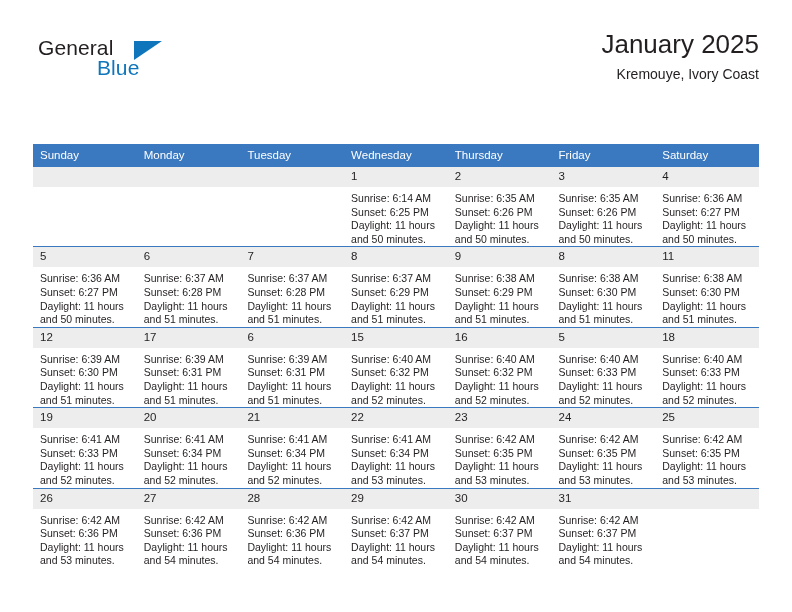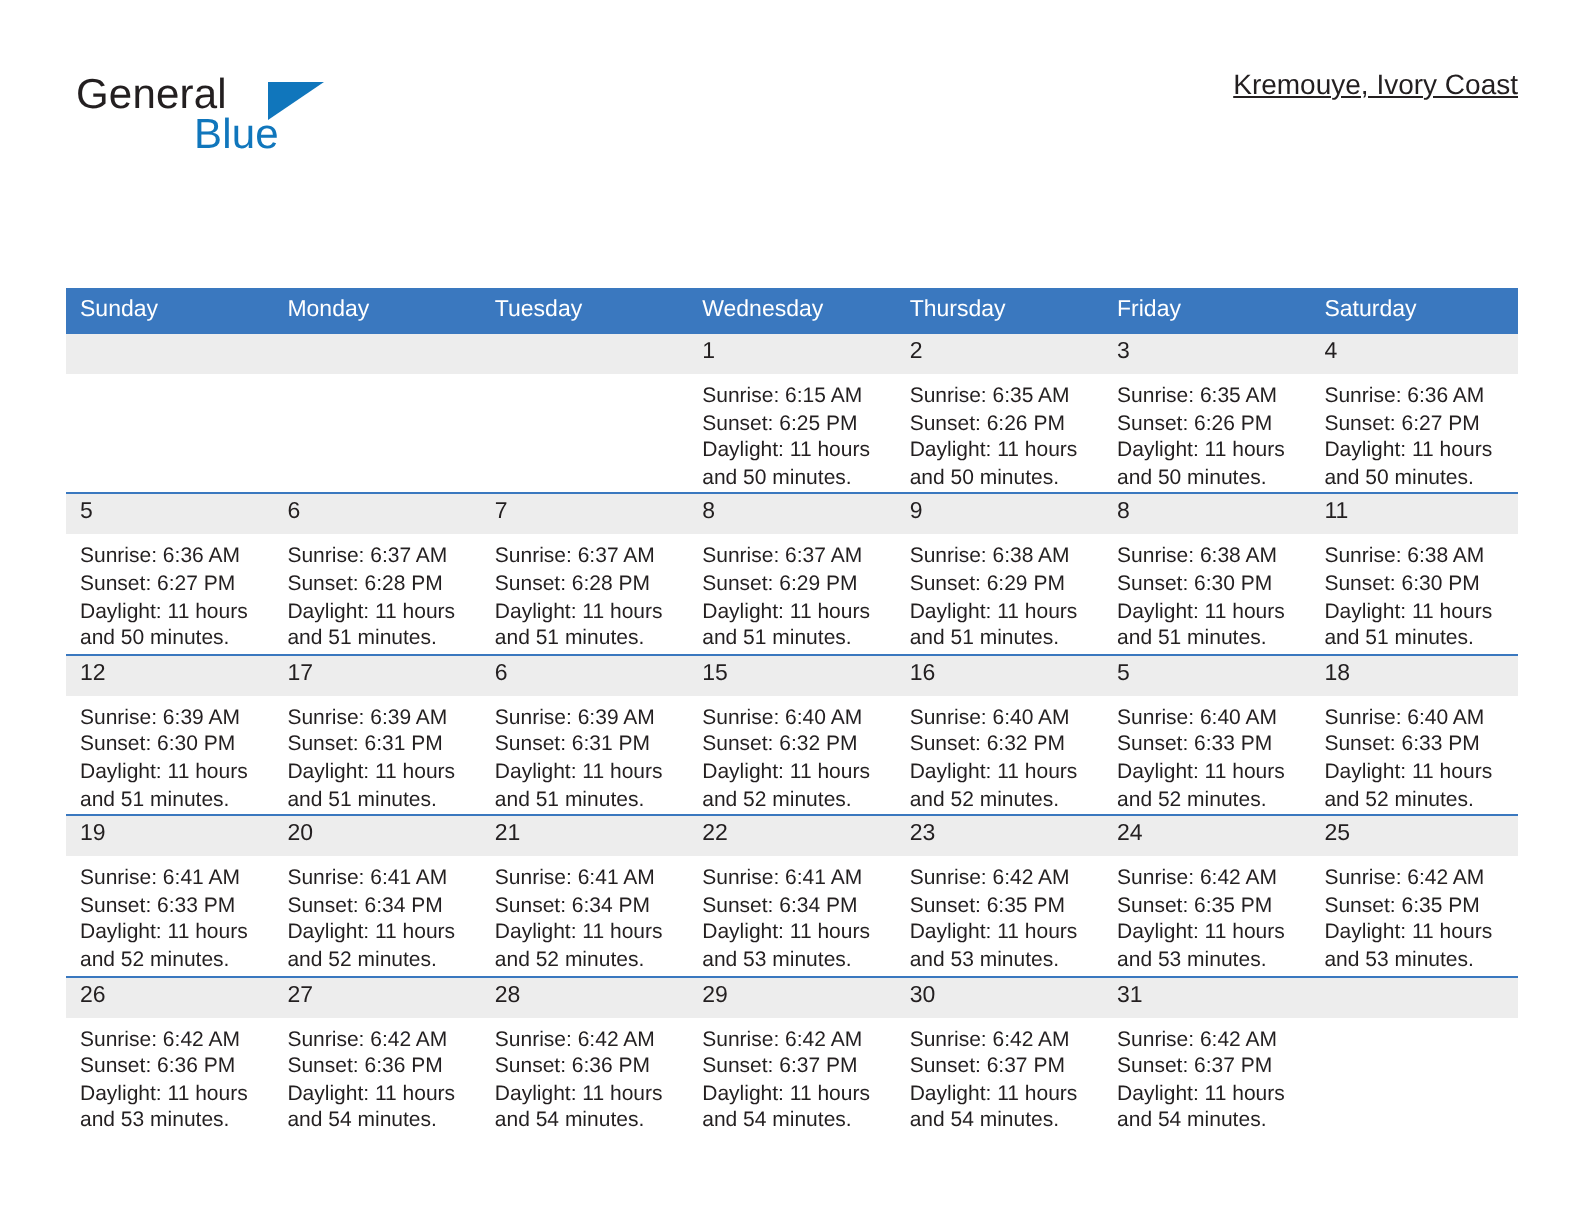--- a/index.html
+++ b/index.html
@@ -76,21 +76,20 @@
     color: #231f20;
     line-height: 32px;
     white-space: nowrap;
   }
   .cal-subtitle {
     font-size: 14px;
     color: #231f20;
     line-height: 20px;
     margin-top: 4px;
     white-space: nowrap;
-    text-decoration: underline;
   }
 
   
   .calendar {
     position: absolute;
     left: 33px;
     top: 105px;
     width: 726px;
     border-collapse: collapse;
     table-layout: fixed;
@@ -150,20 +149,21 @@
 
   <div class="top-bar">
 
     <div class="logo">
       <span class="logo-general">General</span>
       <span class="logo-triangle"></span>
       <span class="logo-blue">Blue</span>
     </div>
 
     <div class="title-block">
+      <div class="cal-title">January 2025</div>
       <div class="cal-subtitle">Kremouye, Ivory Coast</div>
     </div>
 
   </div>
 
   <table class="calendar">
     <colgroup>
       <col style="width:14.2857%">
         <col style="width:14.2857%">
         <col style="width:14.2857%">
@@ -190,21 +190,21 @@
           </td>
           <td class="empty-cell">
             <div class="daynum empty"></div>
           </td>
           <td class="empty-cell">
             <div class="daynum empty"></div>
           </td>
           <td>
             <div class="daynum">1</div>
             <div class="info">
-              <div>Sunrise: 6:15 AM</div>
+              <div>Sunrise: 6:14 AM</div>
               <div>Sunset: 6:25 PM</div>
               <div class="daylight">Daylight: 11 hours and 50 minutes.</div>
             </div>
           </td>
           <td>
             <div class="daynum">2</div>
             <div class="info">
               <div>Sunrise: 6:35 AM</div>
               <div>Sunset: 6:26 PM</div>
               <div class="daylight">Daylight: 11 hours and 50 minutes.</div>

